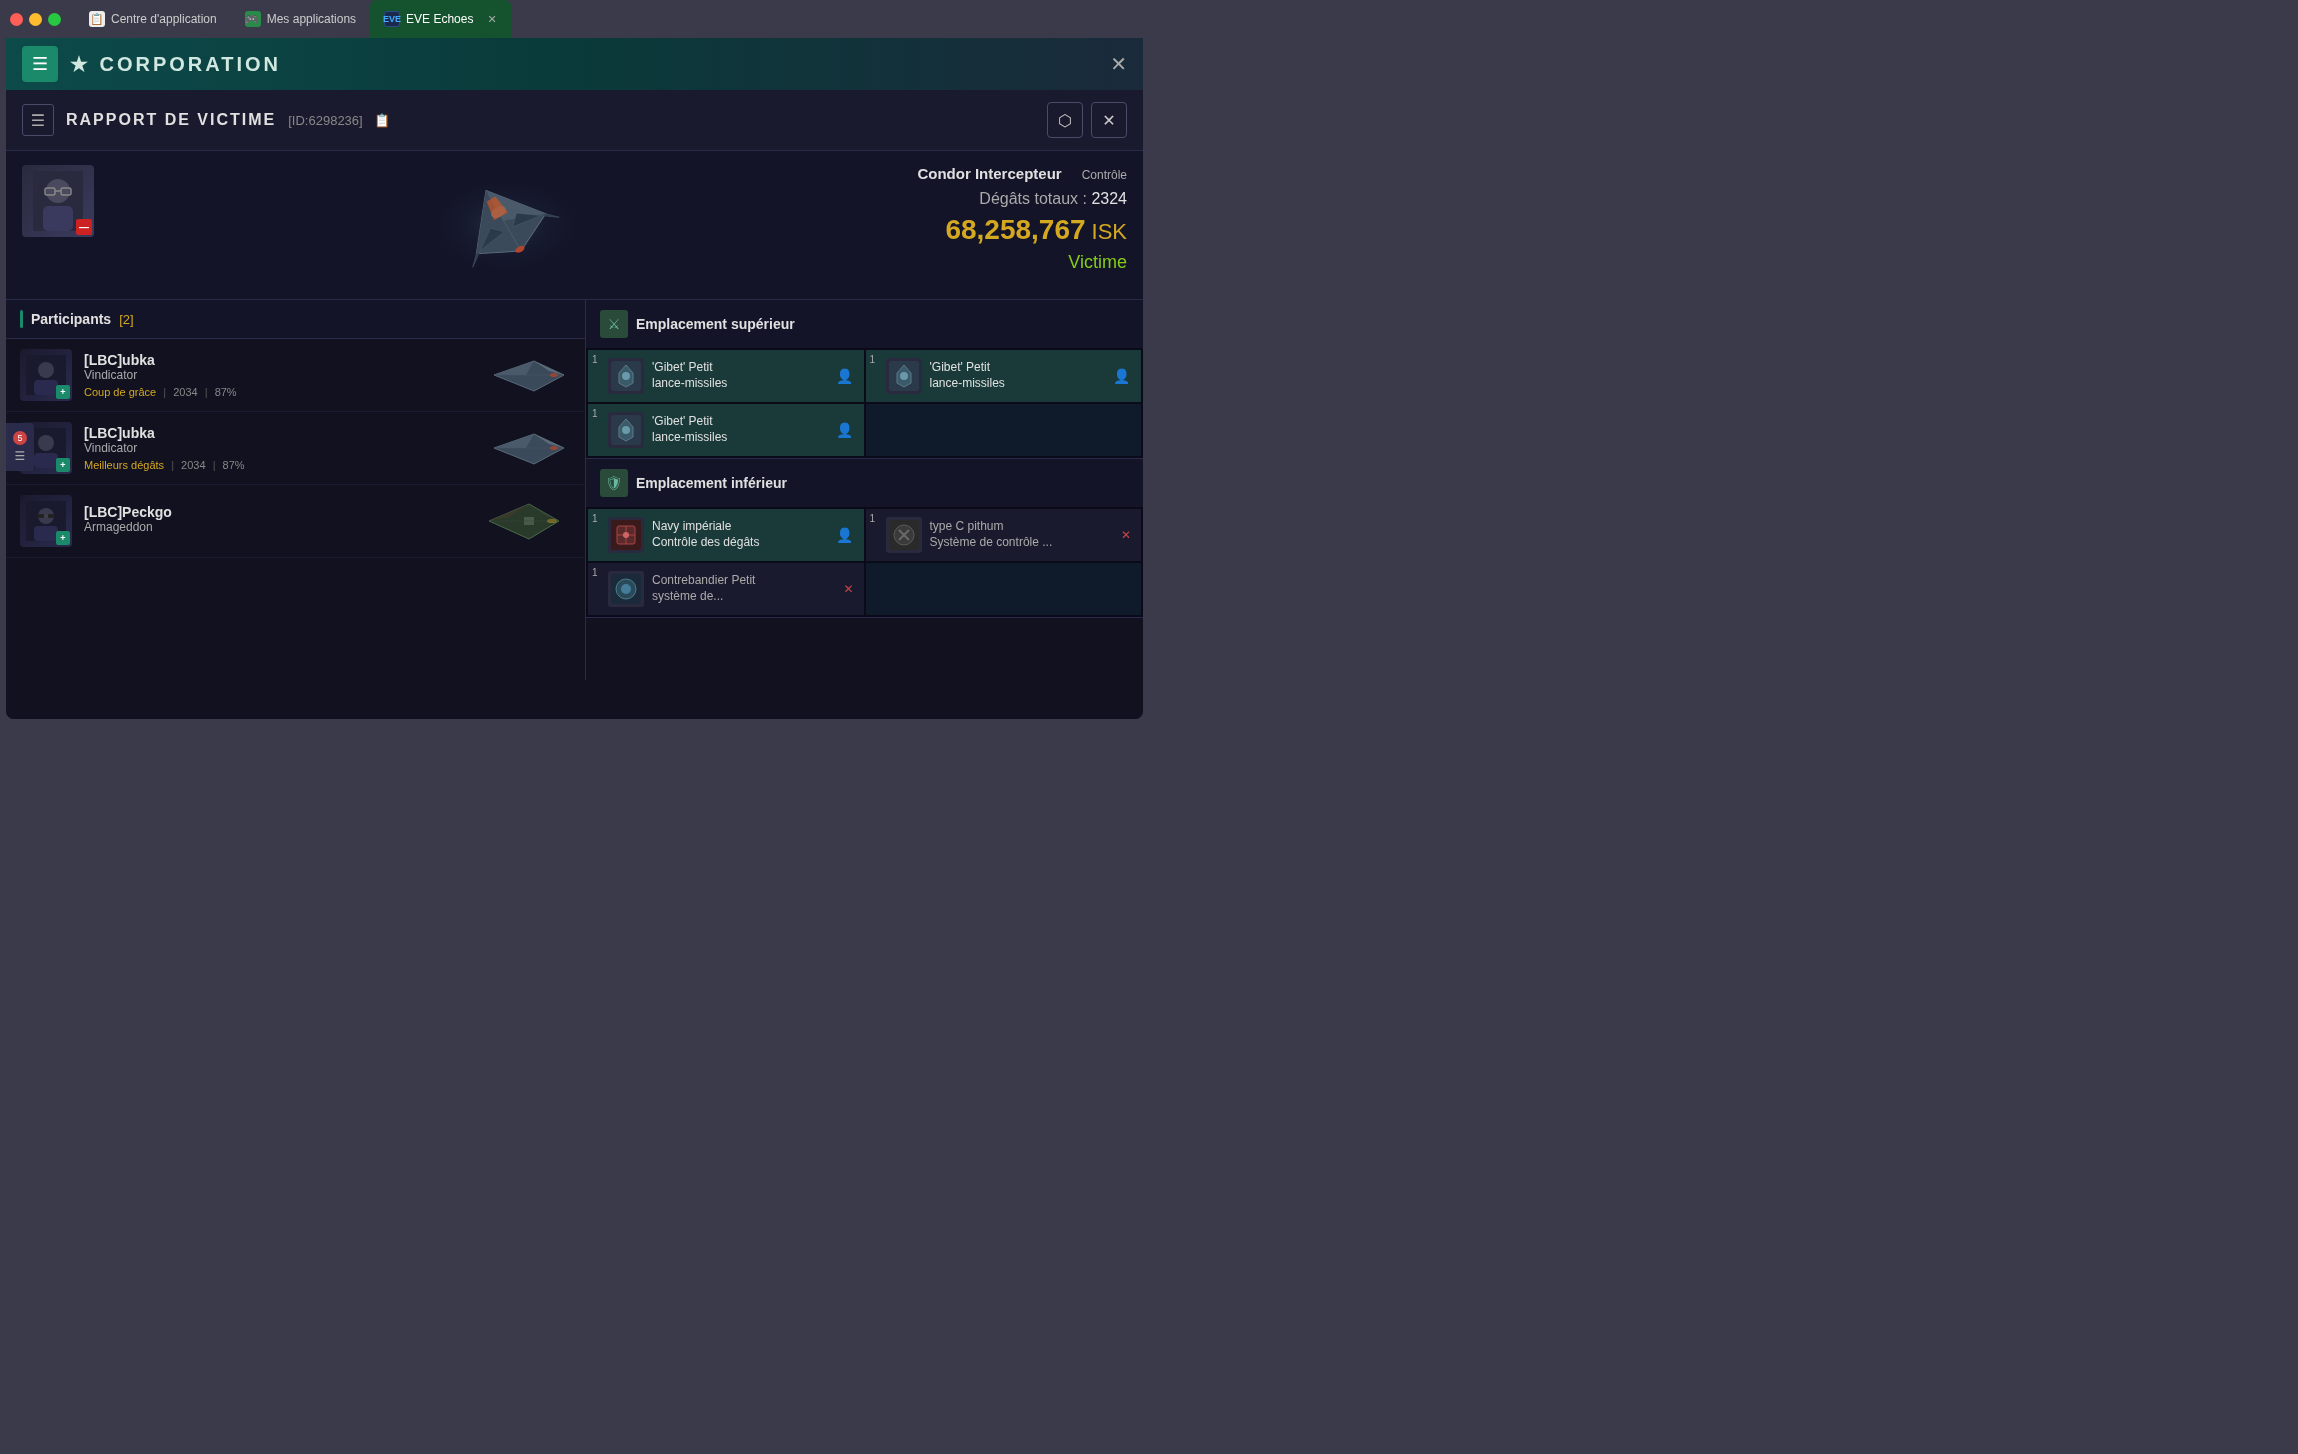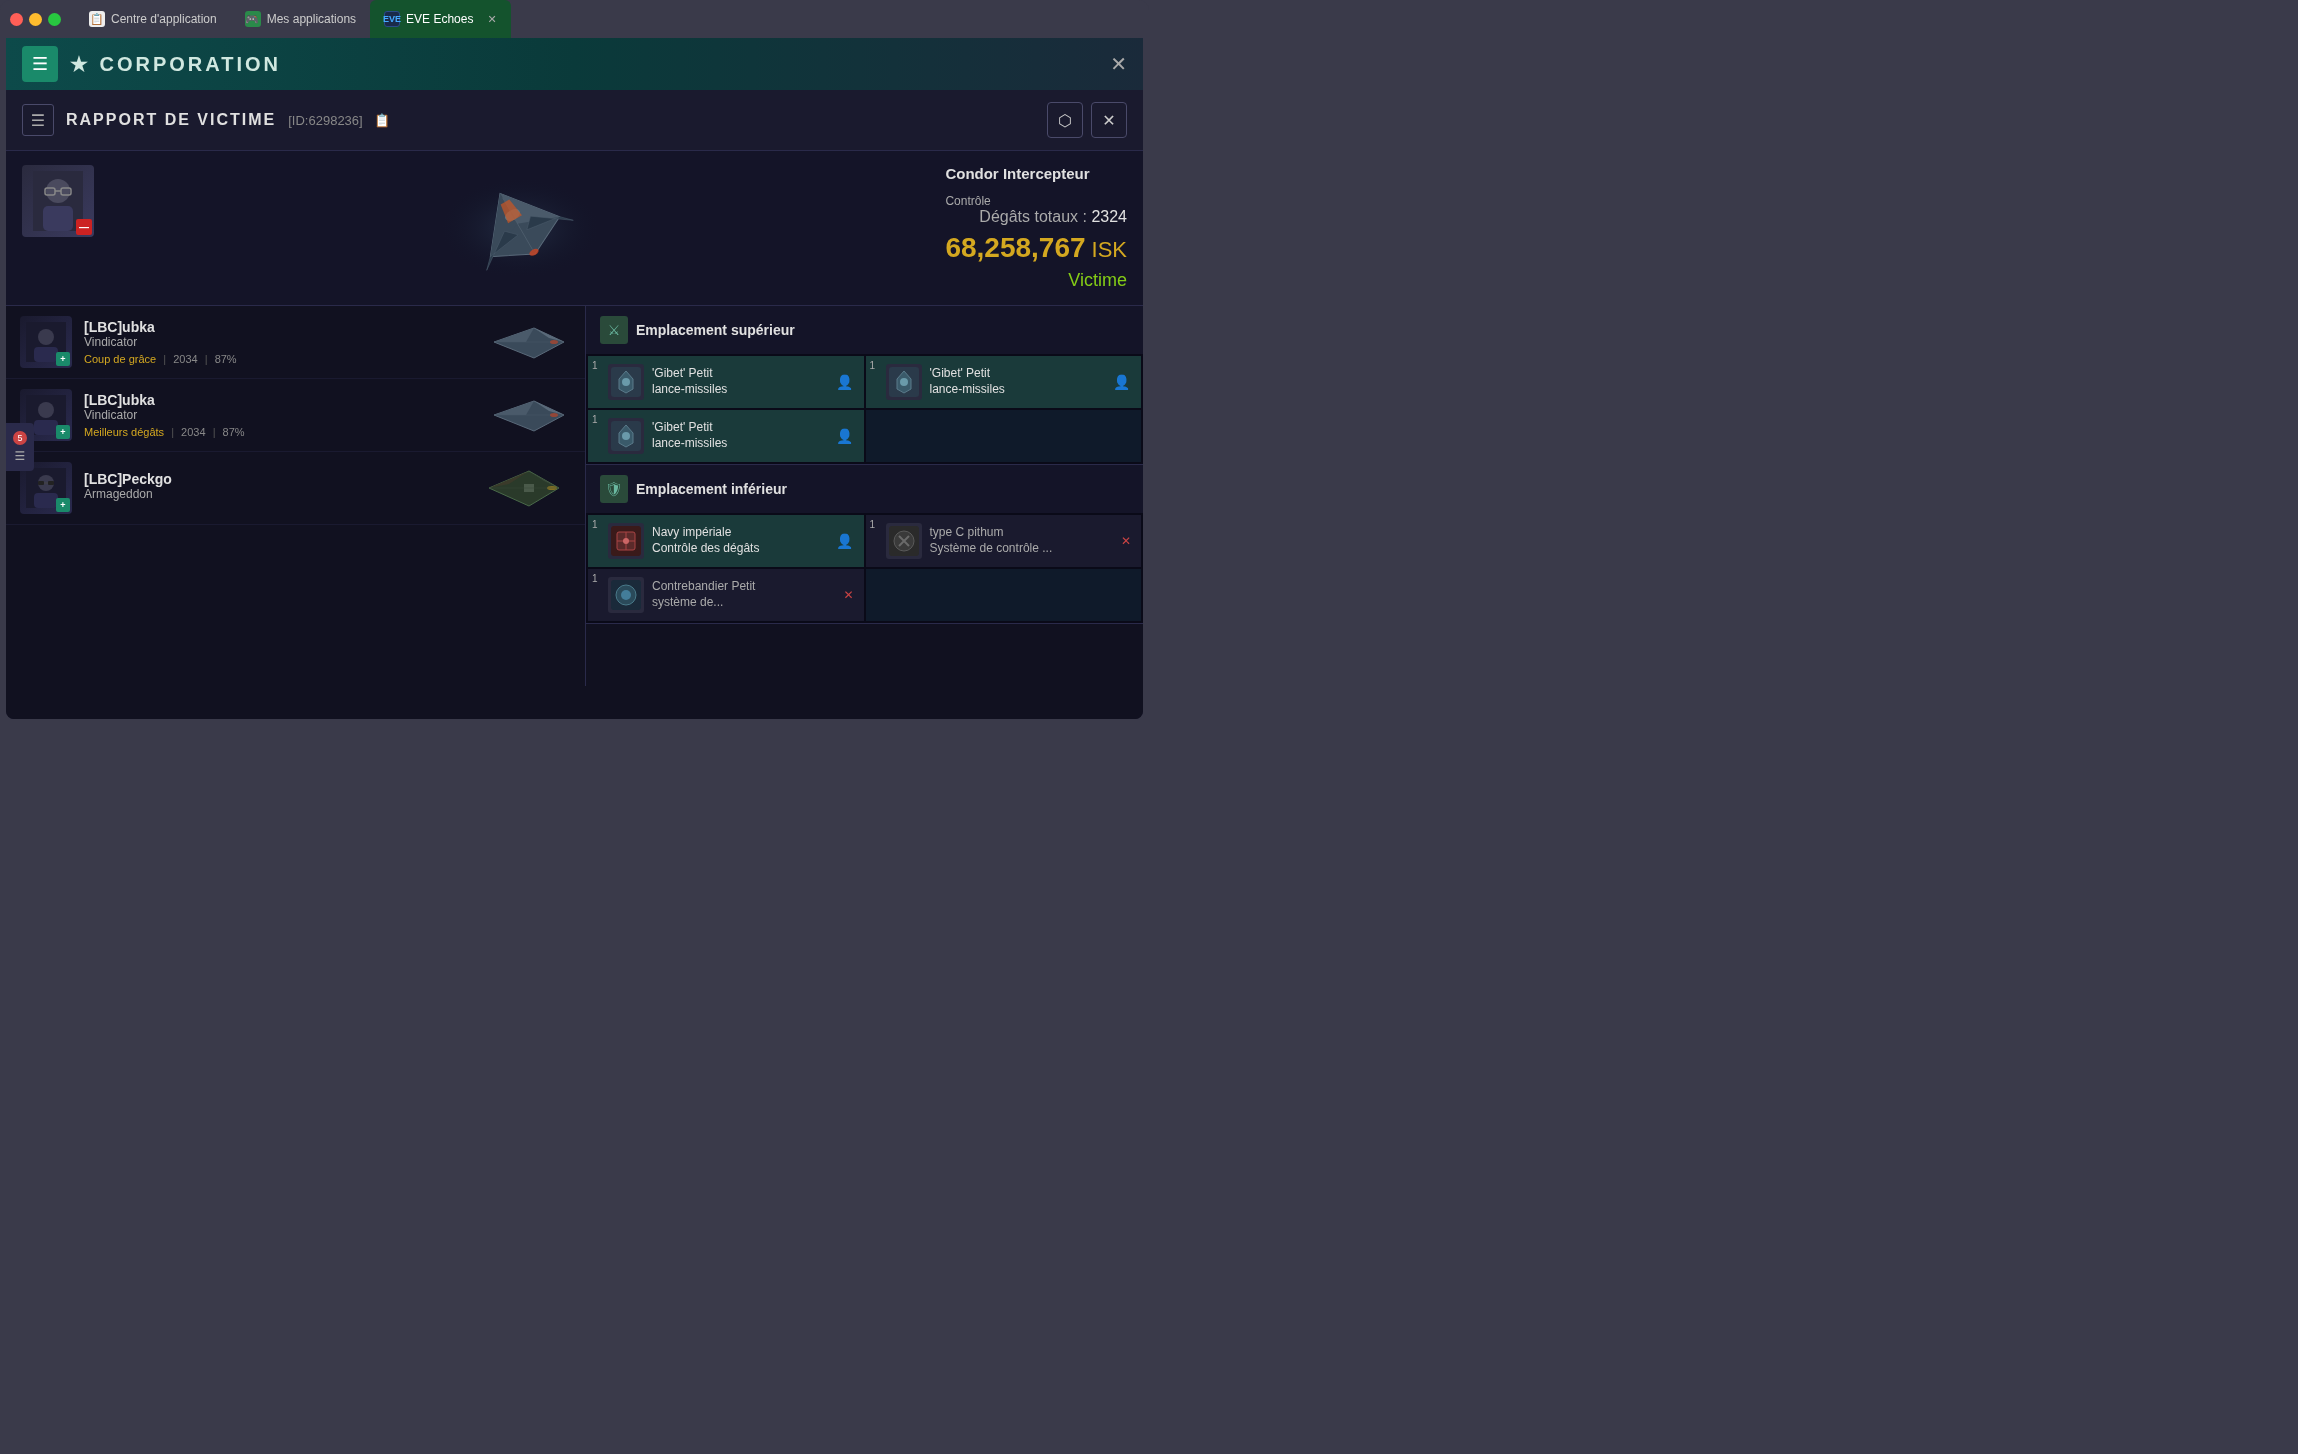--- a/index.html
+++ b/index.html
@@ -236,24 +236,23 @@
       width: 200px; height: 120px;
     }
 
     .ship-stats {
       flex-shrink: 0;
       text-align: right;
     }
     .ship-name-type {
       display: flex;
       align-items: baseline;
-      gap: 12px;
+      gap: 20px;
       justify-content: flex-end;
-      margin-bottom: 0;
-      flex-direction: column;
+      margin-bottom: 8px;
     }
     .ship-name {
       color: #e0e0e0;
       font-size: 15px;
       font-weight: bold;
     }
     .ship-class {
       color: #aaa;
       font-size: 12px;
     }
@@ -609,20 +608,25 @@
           <span class="isk-value">68,258,767</span>
           <span class="isk-suffix">ISK</span>
         </div>
         <div class="victim-label-right">Victime</div>
       </div>
     </div>
 
     <div class="main-content">
 
       <div class="participants-panel">
+        <div class="section-header">
+          <div class="section-bar"></div>
+          <span class="section-title">Participants</span>
+          <span class="section-count">[2]</span>
+        </div>
 
         <div class="participant-item">
           <div class="participant-avatar">
             <div class="p-avatar-inner">
               <svg width="40" height="40" viewBox="0 0 40 40">
                 <rect width="40" height="40" fill="#1a1a2e"></rect>
                 <circle cx="20" cy="15" r="8" fill="#3a3a4e"></circle>
                 <rect x="8" y="25" width="24" height="15" rx="4" fill="#2a2a4e"></rect>
               </svg>
             </div>

